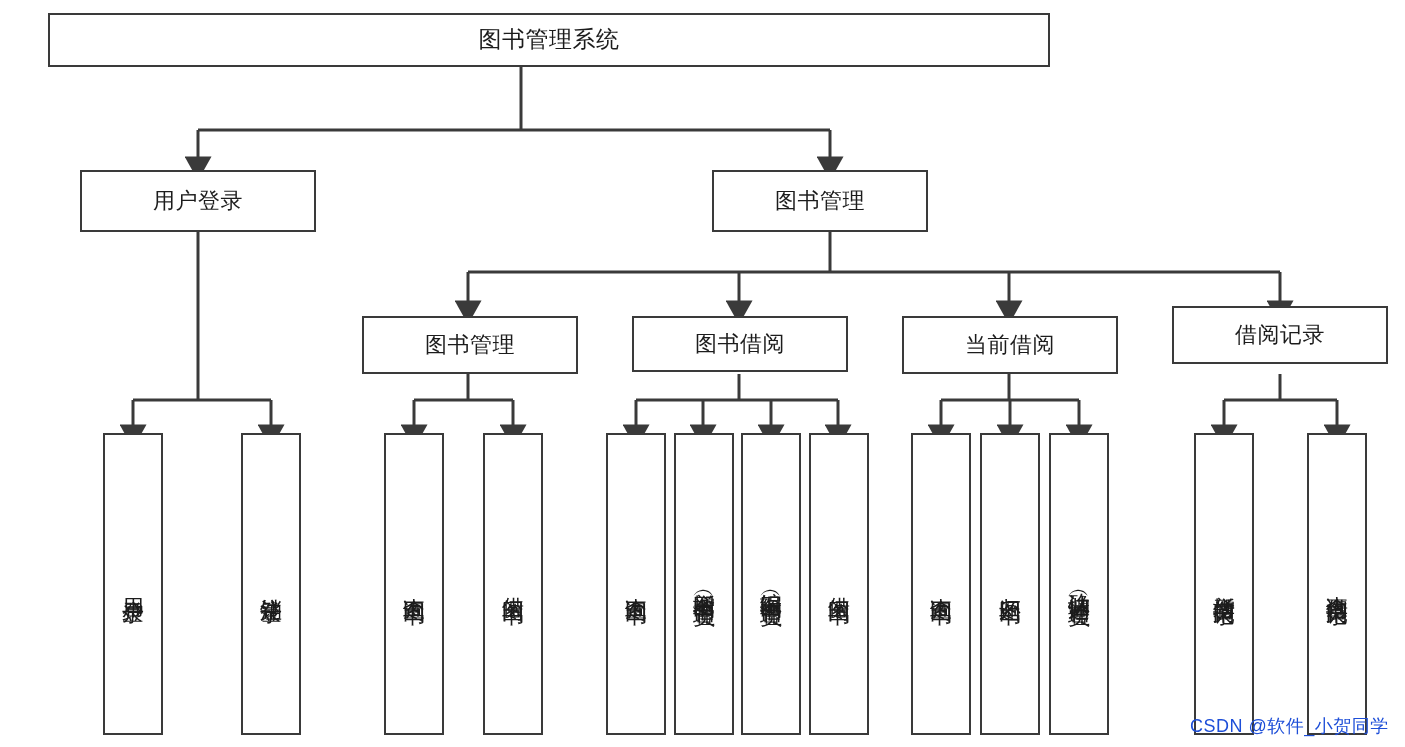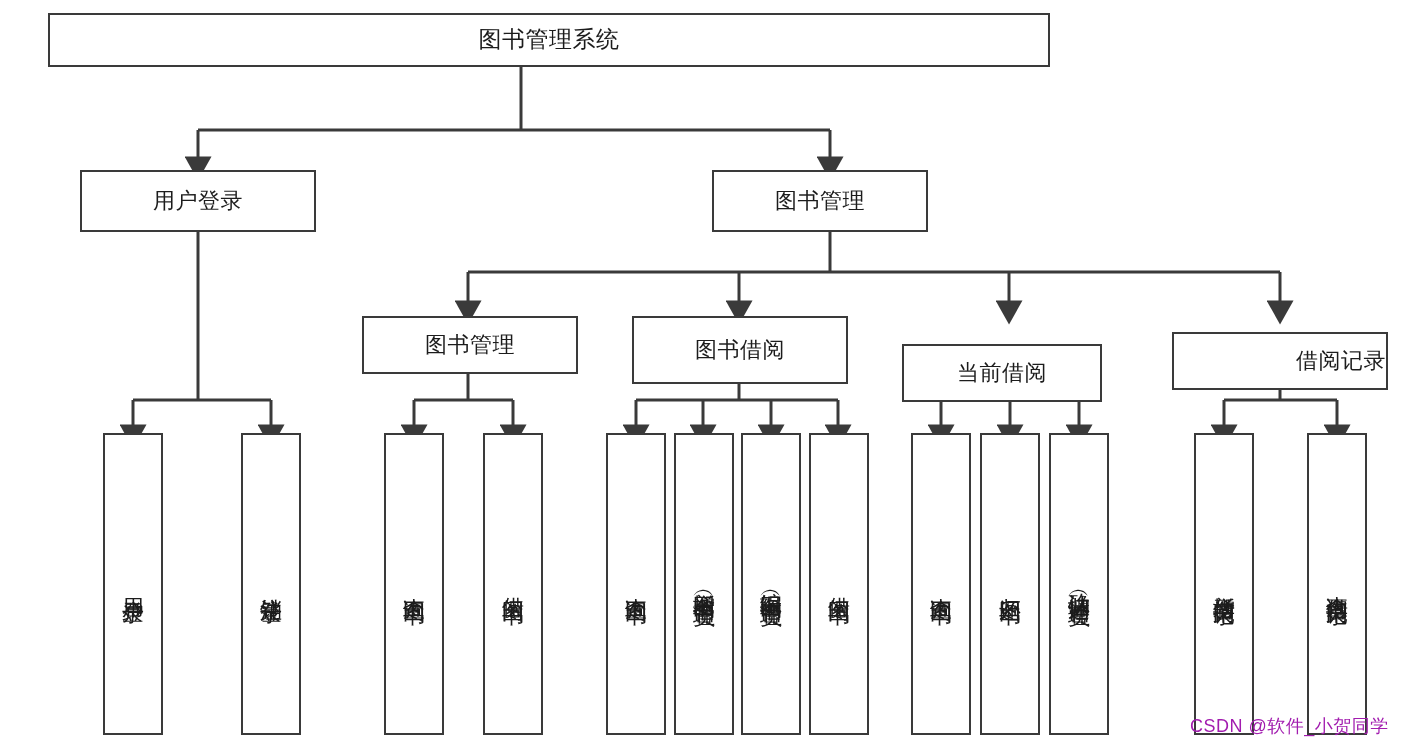--- a/index.html
+++ b/index.html
@@ -60,21 +60,21 @@
     font-size: 22px;
     line-height: 1.1;
     letter-spacing: 2px;
     max-height: 270px;
   }
   #watermark {
     position: absolute;
     left: 1190px;
     top: 714px;
     font-size: 18px;
-    color: #a21caf;
+    color: #1d4ed8;
     white-space: nowrap;
     letter-spacing: 0.5px;
   }
 </style>
 </head>
 <body>
 
 <div id="diagram">
 
   <svg id="edge-layer" width="1405" height="747" viewBox="0 0 1405 747" xmlns="http://www.w3.org/2000/svg">
@@ -136,29 +136,29 @@
   </div>
 
   <div class="node horiz" style="left:712px; top:170px; width:216px; height:62px;">
     <span class="node-label">图书管理</span>
   </div>
 
   <div class="node horiz" style="left:362px; top:316px; width:216px; height:58px;">
     <span class="node-label">图书管理</span>
   </div>
 
-  <div class="node horiz" style="left:632px; top:316px; width:216px; height:68px;align-items:center;">
+  <div class="node horiz" style="left:632px; top:316px; width:216px; height:56px;align-items:center;">
     <span class="node-label">图书借阅</span>
   </div>
 
-  <div class="node horiz" style="left:902px; top:316px; width:200px; height:58px;margin-top:28px;">
+  <div class="node horiz" style="left:902px; top:316px; width:216px; height:58px;">
     <span class="node-label">当前借阅</span>
   </div>
 
-  <div class="node horiz" style="left:1172px; top:332px; width:216px; height:58px;justify-content:flex-end;">
+  <div class="node horiz" style="left:1172px; top:306px; width:216px; height:58px;">
     <span class="node-label">借阅记录</span>
   </div>
 
   <div class="node vert" style="left:103px; top:433px; width:60px; height:302px;">
     <span class="node-label">用户登录</span>
   </div>
 
   <div class="node vert" style="left:241px; top:433px; width:60px; height:302px;">
     <span class="node-label">注销登录</span>
   </div>

